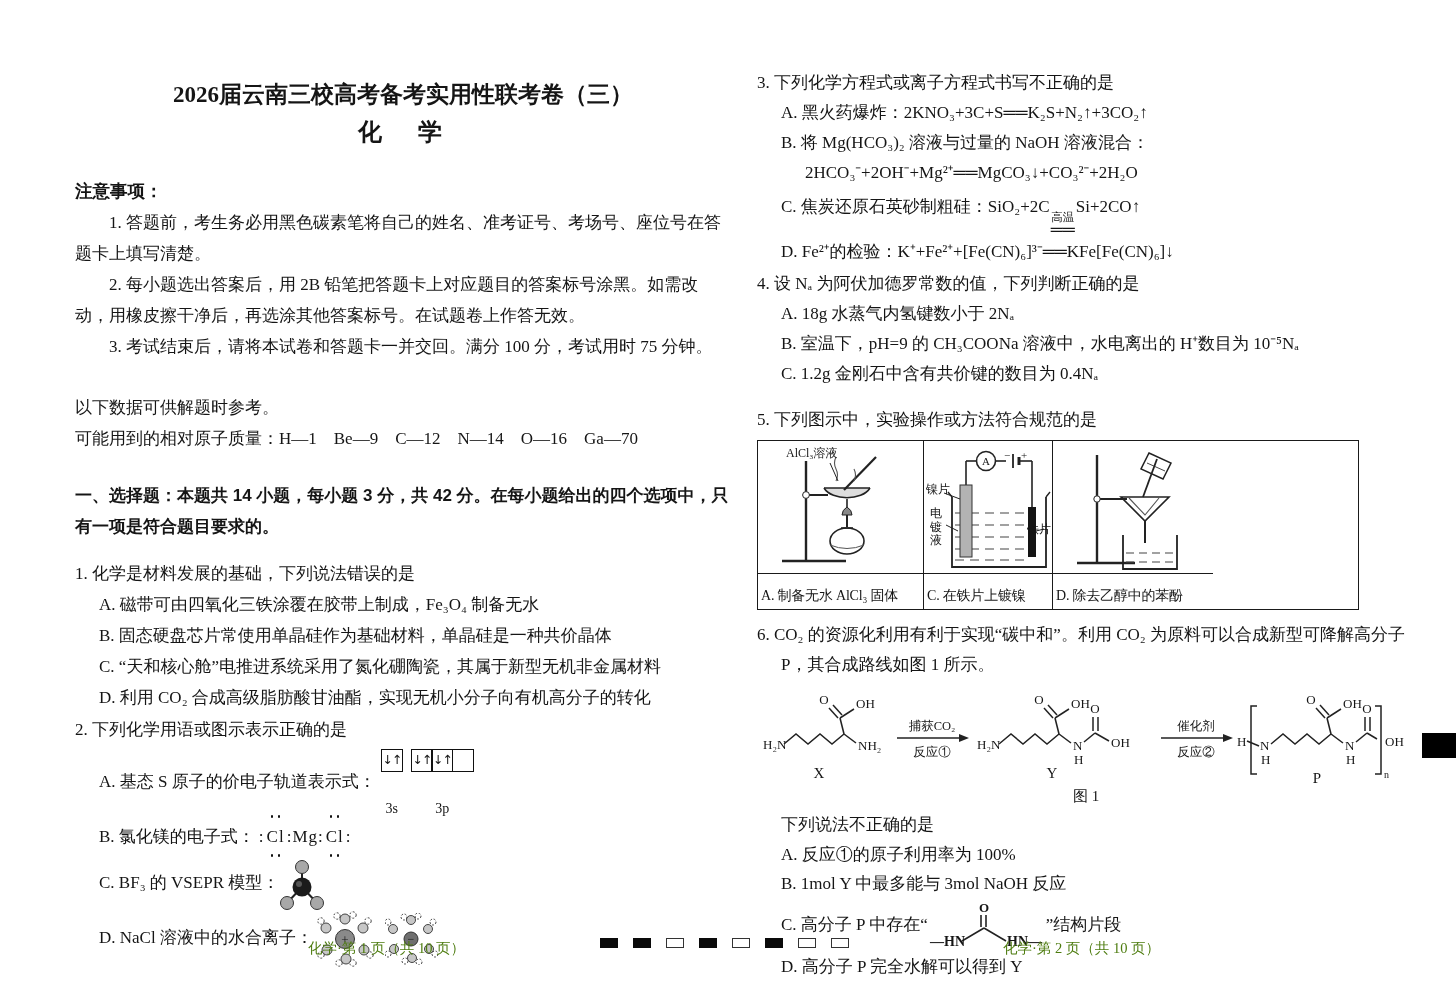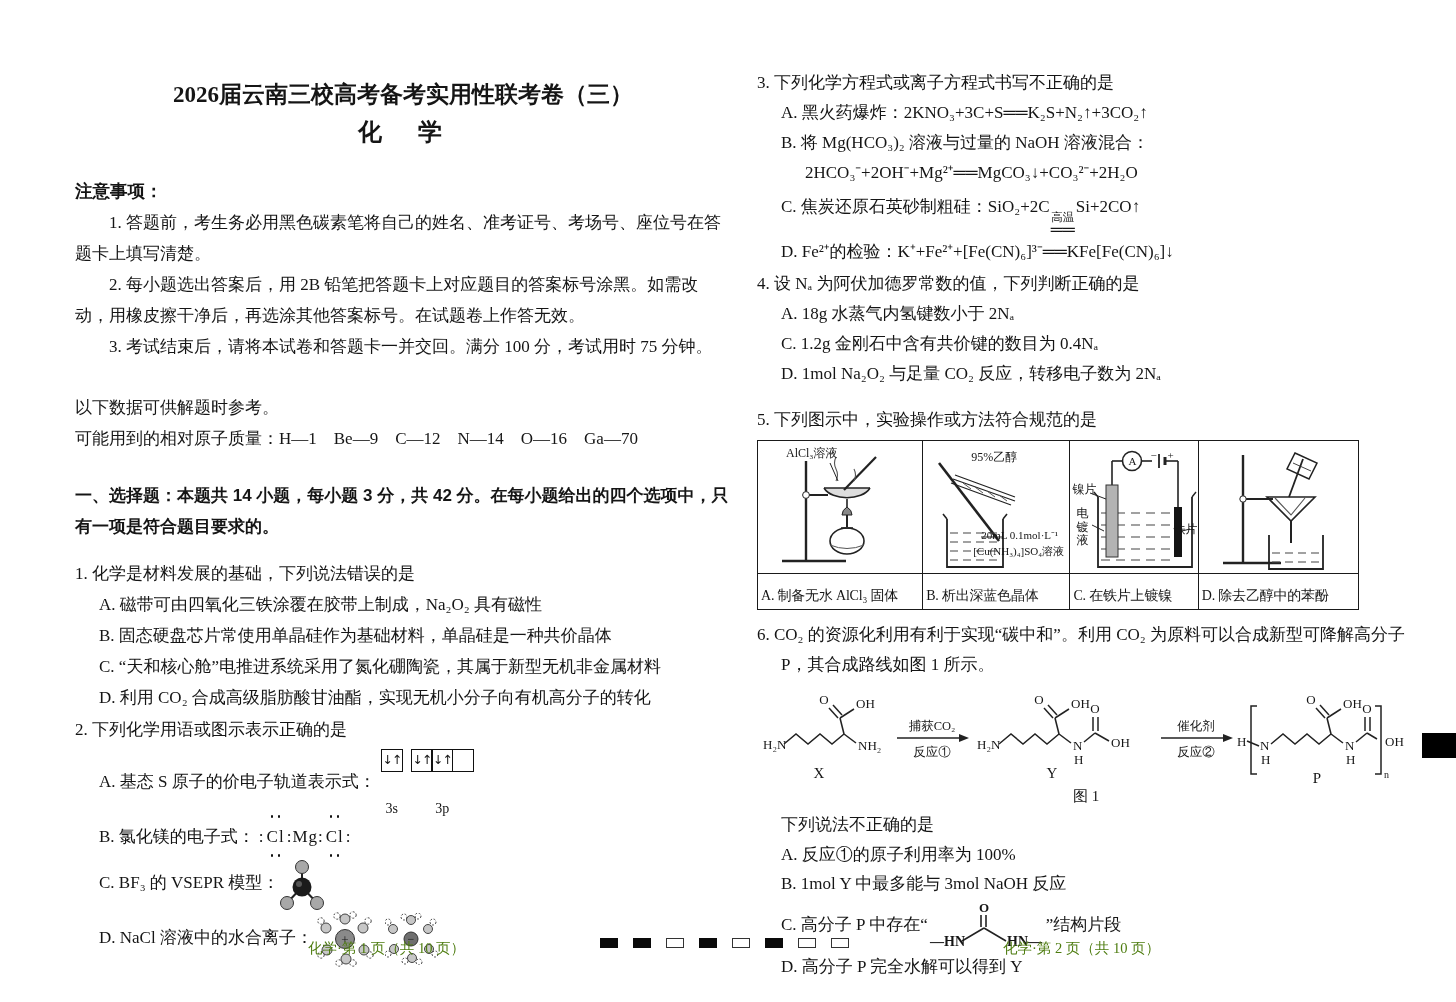--- a/index.html
+++ b/index.html
@@ -79,21 +79,21 @@
     <div class="ln notice">1. 答题前，考生务必用黑色碳素笔将自己的姓名、准考证号、考场号、座位号在答题卡上填写清楚。</div>
     <div class="ln notice">2. 每小题选出答案后，用 2B 铅笔把答题卡上对应题目的答案标号涂黑。如需改动，用橡皮擦干净后，再选涂其他答案标号。在试题卷上作答无效。</div>
     <div class="ln notice">3. 考试结束后，请将本试卷和答题卡一并交回。满分 100 分，考试用时 75 分钟。</div>
 
     <div class="ln ref">以下数据可供解题时参考。</div>
     <div class="ln">可能用到的相对原子质量：H—1　Be—9　C—12　N—14　O—16　Ga—70</div>
 
     <div class="ln hei sec-h">一、选择题：本题共 14 小题，每小题 3 分，共 42 分。在每小题给出的四个选项中，只有一项是符合题目要求的。</div>
 
     <div class="ln q-stem">1. 化学是材料发展的基础，下列说法错误的是</div>
-    <div class="ln opt">A. 磁带可由四氧化三铁涂覆在胶带上制成，Na₂O₂ 具有磁性</div>
+    <div class="ln opt">A. 磁带可由四氧化三铁涂覆在胶带上制成，Fe₃O₄ 制备无水</div>
     <div class="ln opt">B. 固态硬盘芯片常使用单晶硅作为基础材料，单晶硅是一种共价晶体</div>
     <div class="ln opt">C. “天和核心舱”电推进系统采用了氮化硼陶瓷，其属于新型无机非金属材料</div>
     <div class="ln opt">D. 利用 CO₂ 合成高级脂肪酸甘油酯，实现无机小分子向有机高分子的转化</div>
 
     <div class="ln q-stem" style="margin-top:1px;">2. 下列化学用语或图示表示正确的是</div>
 
     <div class="opt" style="margin-top:4px;line-height:50px;">
       <span>A. 基态 S 原子的价电子轨道表示式：</span><span class="orb">
           <span class="orb-grp">
             <span class="orb-row">
@@ -182,22 +182,22 @@
     <div class="opt" style="line-height:37px;">
       <span>C. 焦炭还原石英砂制粗硅：SiO₂+2C</span><span class="cond">
           <i class="cond-top">高温</i>
           <span class="cond-eq">══</span>
         </span><span>Si+2CO↑</span>
     </div>
     <div class="ln opt">D. Fe²⁺的检验：K⁺+Fe²⁺+[Fe(CN)₆]³⁻══KFe[Fe(CN)₆]↓</div>
 
     <div class="ln q-stem" style="margin-top:2px;">4. 设 Nₐ 为阿伏加德罗常数的值，下列判断正确的是</div>
     <div class="ln opt">A. 18g 水蒸气内氢键数小于 2Nₐ</div>
+    <div class="ln opt">B. 室温下，pH=9 的 CH₃COONa 溶液中，水电离出的 H⁺数目为 10⁻⁵Nₐ</div>
     <div class="ln opt">C. 1.2g 金刚石中含有共价键的数目为 0.4Nₐ</div>
-    <div class="ln opt">D. 1mol Na₂O₂ 与足量 CO₂ 反应，转移电子数为 2Nₐ</div>
 
     <div class="ln q-stem">5. 下列图示中，实验操作或方法符合规范的是</div>
 
     <div class="tbl">
 
       <div class="cell" style="width:165px;">
         <div class="cell-art">
           <svg class="art-svg" width="165" height="132" viewBox="0 0 165 132">
             <line x1="48" y1="20" x2="48" y2="120" stroke="#222" stroke-width="2.4"></line>
             <line x1="24" y1="120" x2="88" y2="120" stroke="#222" stroke-width="2.4"></line>
@@ -214,37 +214,20 @@
             <line x1="89" y1="74" x2="89" y2="86" stroke="#222" stroke-width="2"></line>
             <ellipse cx="89" cy="100" rx="17" ry="13" fill="none" stroke="#222" stroke-width="1.6"></ellipse>
             <line x1="83" y1="87" x2="95" y2="87" stroke="#222" stroke-width="1.6"></line>
             <path d="M72,104 q17,7 34,0" fill="none" stroke="#555" stroke-width="1"></path>
           </svg>
           <div class="ovl" style="left:28px;top:6px;font-family:Liberation Serif, serif;">AlCl₃溶液</div>
         </div>
         <div class="cell-cap">A. 制备无水 AlCl₃ 固体</div>
       </div>
 
-      <div class="cell" style="width:147px;">
-        <div class="cell-art">
-          <svg class="art-svg" width="147" height="132" viewBox="0 0 147 132">
-            <line x1="16" y1="22" x2="76" y2="100" stroke="#222" stroke-width="2.6"></line>
-            <path d="M32,34 L92,56 M28,42 L88,64 M30,38 L92,60" fill="none" stroke="#222" stroke-width="1.2"></path>
-            <path d="M40,42 l8,6 M52,46 l8,6 M64,50 l8,6 M76,54 l8,6" stroke="#555" stroke-width="1"></path>
-            <path d="M24,78 L24,126 L80,126 L80,78" fill="none" stroke="#222" stroke-width="1.8"></path>
-            <path d="M24,78 l-4,-5 M80,78 l4,-5" stroke="#222" stroke-width="1.6"></path>
-            <path d="M27,92 h8 m5,0 h8 m5,0 h8 m5,0 h8 M27,101 h8 m5,0 h8 m5,0 h8 m5,0 h8 M27,110 h8 m5,0 h8 m5,0 h8 m5,0 h8 M27,119 h8 m5,0 h8 m5,0 h8 m5,0 h8" stroke="#444" stroke-width="1.2"></path>
-            <line x1="80" y1="96" x2="58" y2="96" stroke="#222" stroke-width="1"></line>
-          </svg>
-          <div class="ovl" style="left:48px;top:10px;">95%乙醇</div>
-          <div class="ovl" style="left:58px;top:88px;font-size:11px;">20mL 0.1mol·L⁻¹</div>
-          <div class="ovl" style="left:50px;top:104px;font-size:11px;">[Cu(NH₃)₄]SO₄溶液</div>
-        </div>
-        <div class="cell-cap">B. 析出深蓝色晶体</div>
-      </div>
 
       <div class="cell" style="width:128px;">
         <div class="cell-art">
           <svg class="art-svg" width="128" height="132" viewBox="0 0 128 132">
             <circle cx="62" cy="20" r="9.5" fill="none" stroke="#222" stroke-width="1.6"></circle>
             <line x1="52" y1="20" x2="42" y2="20" stroke="#222" stroke-width="1.6"></line>
             <line x1="42" y1="20" x2="42" y2="44" stroke="#222" stroke-width="1.6"></line>
             <line x1="72" y1="20" x2="82" y2="20" stroke="#222" stroke-width="1.6"></line>
             <line x1="89" y1="13" x2="89" y2="27" stroke="#222" stroke-width="1.8"></line>
             <line x1="95" y1="16" x2="95" y2="24" stroke="#222" stroke-width="3"></line>

